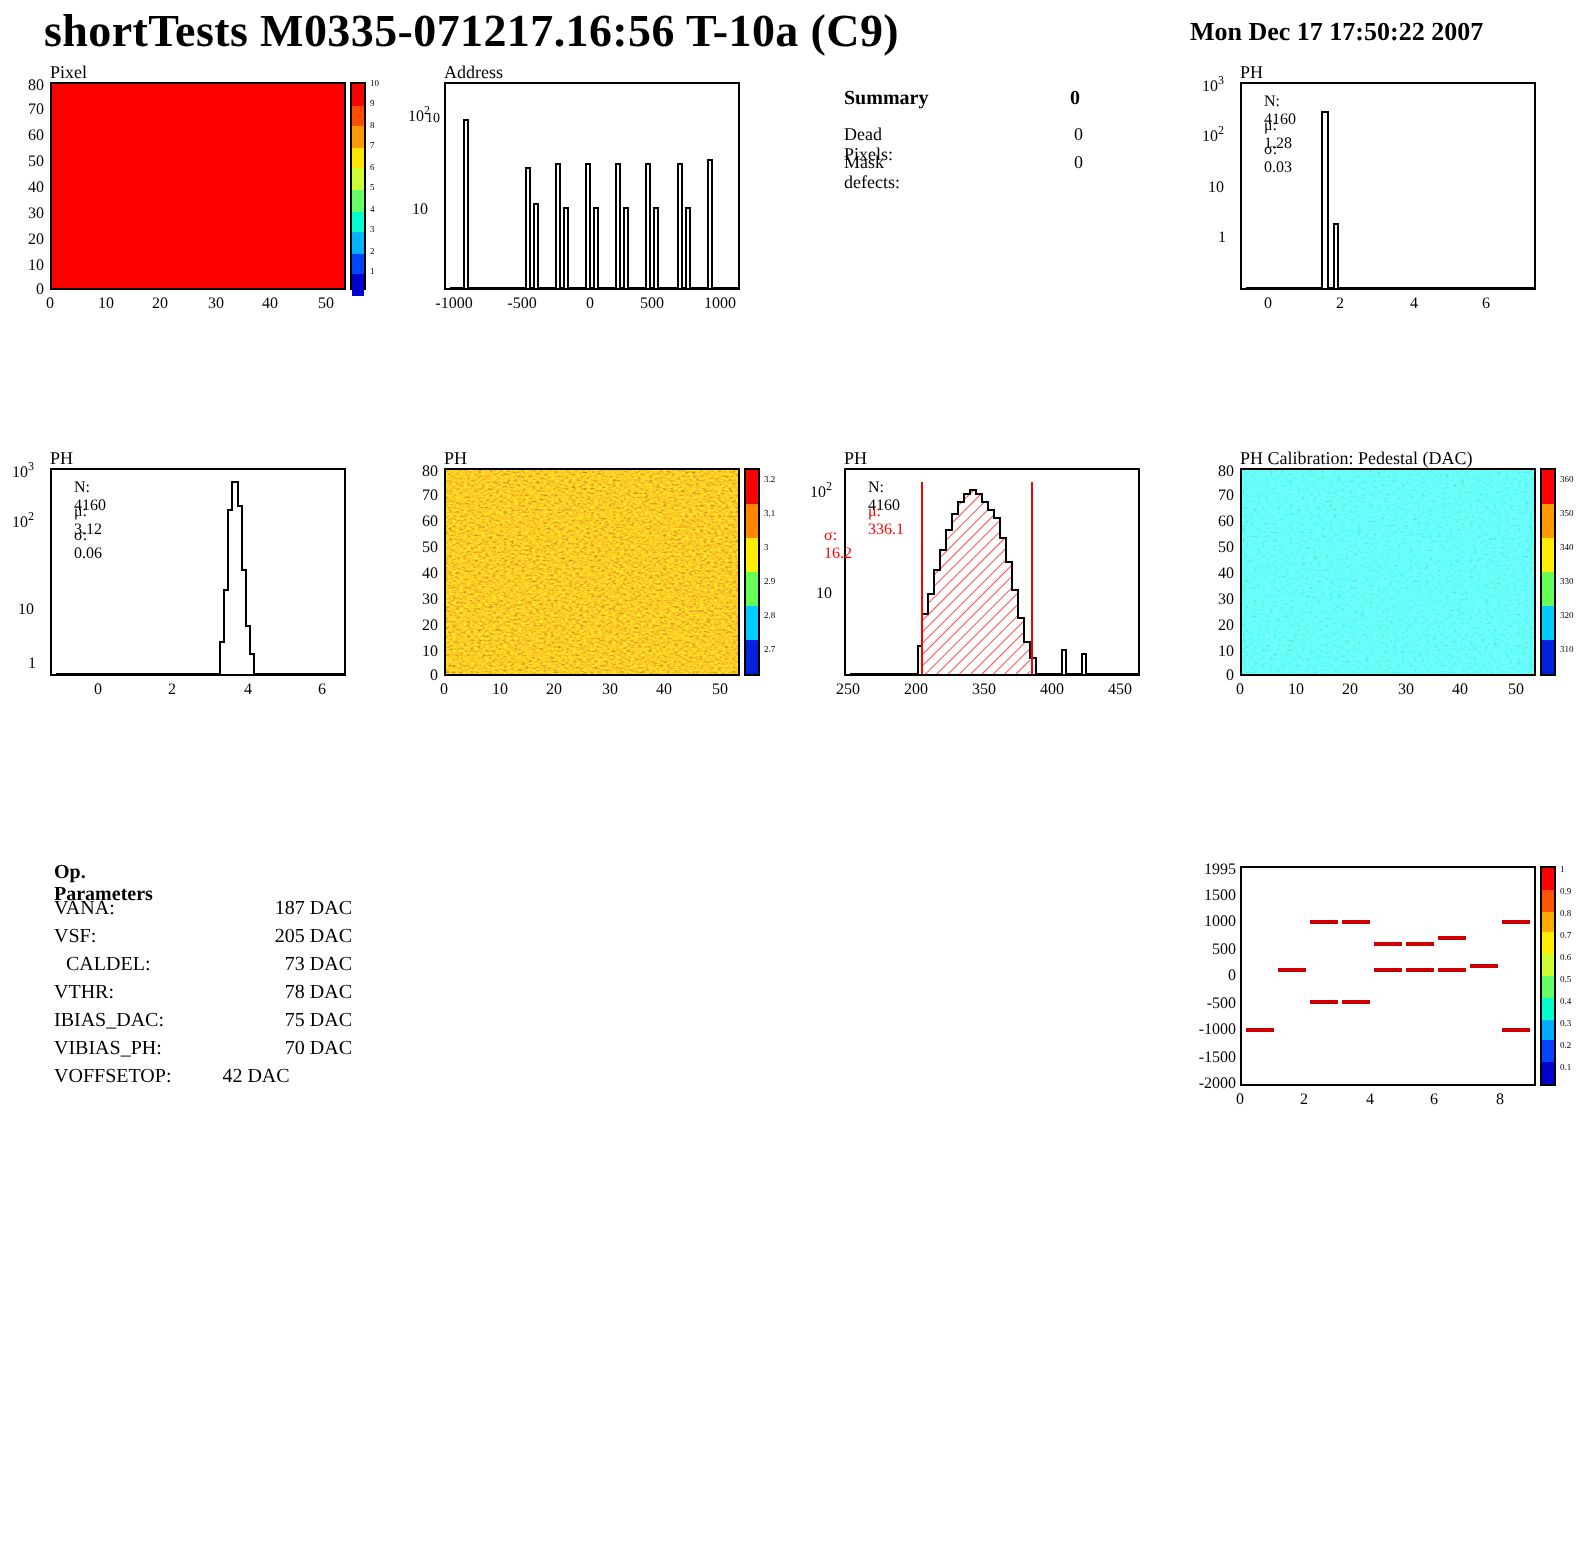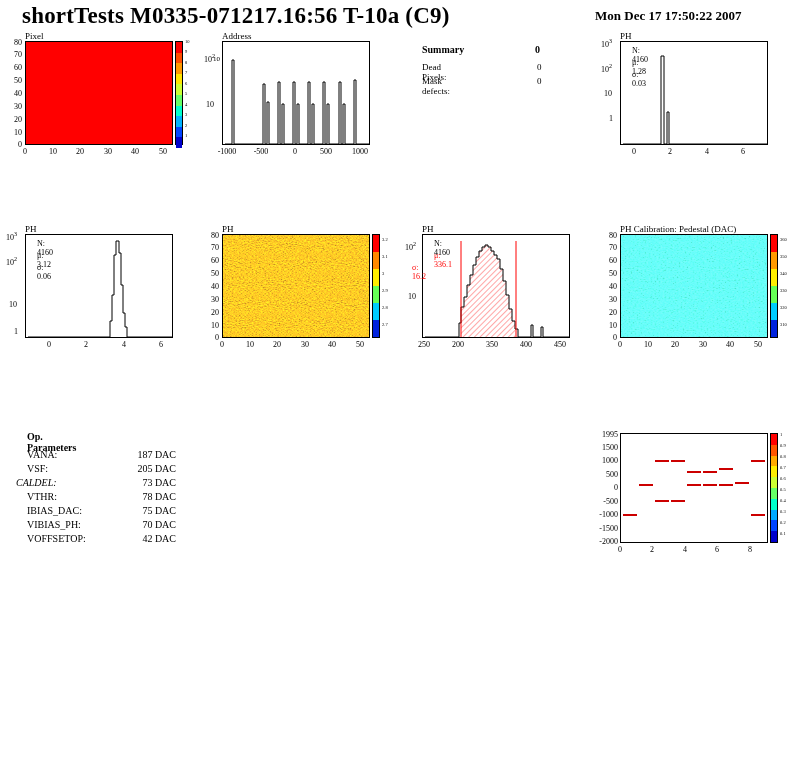--- a/index.html
+++ b/index.html
@@ -288,30 +288,30 @@
   <div class="palnum" style="left:780px;top:305px;">320</div>
   <div class="palnum" style="left:780px;top:322px;">310</div>
 </div>
 
 <div class="abs">
   <div class="abs op-title" style="left:27px;top:431px;">Op. Parameters</div>
   <div class="abs op-row op-name" style="left:27px;top:449px;">VANA:</div>
   <div class="abs op-row op-val" style="left:80px;top:449px;width:96px;">187 DAC</div>
   <div class="abs op-row op-name" style="left:27px;top:463px;">VSF:</div>
   <div class="abs op-row op-val" style="left:80px;top:463px;width:96px;">205 DAC</div>
-  <div class="abs op-row op-name" style="left:16px;top:477px;font-style:italic;">CALDEL:</div>
+  <div class="abs op-row op-name" style="left:33px;top:477px;">CALDEL:</div>
   <div class="abs op-row op-val" style="left:80px;top:477px;width:96px;">73 DAC</div>
   <div class="abs op-row op-name" style="left:27px;top:491px;">VTHR:</div>
   <div class="abs op-row op-val" style="left:80px;top:491px;width:96px;">78 DAC</div>
   <div class="abs op-row op-name" style="left:27px;top:505px;">IBIAS_DAC:</div>
   <div class="abs op-row op-val" style="left:80px;top:505px;width:96px;">75 DAC</div>
   <div class="abs op-row op-name" style="left:27px;top:519px;">VIBIAS_PH:</div>
   <div class="abs op-row op-val" style="left:80px;top:519px;width:96px;">70 DAC</div>
   <div class="abs op-row op-name" style="left:27px;top:533px;font-family:Liberation Serif, serif;">VOFFSETOP:</div>
-  <div class="abs op-row op-val" style="left:80px;top:533px;width:96px;">42 DAC</div>
+  <div class="abs op-row op-val" style="left:80px;top:533px;width:96px;text-align:center;">42 DAC</div>
 </div>
 
 <div class="abs">
   <div class="abs paneltitle" style="left:620px;top:423px;margin-top:32px;">PHRange</div>
   <div class="frame" style="left:620px;top:433px;width:148px;height:110px;">
     <svg width="146" height="108" viewBox="0 0 146 108">
 
       <g stroke="#cc0000" stroke-width="2" fill="none">
 
         <line x1="2" y1="81" x2="16" y2="81"></line>

